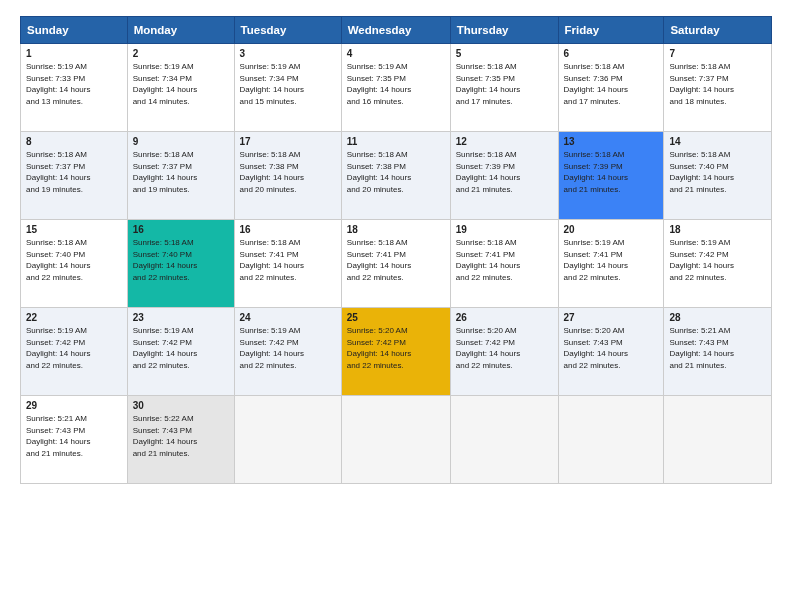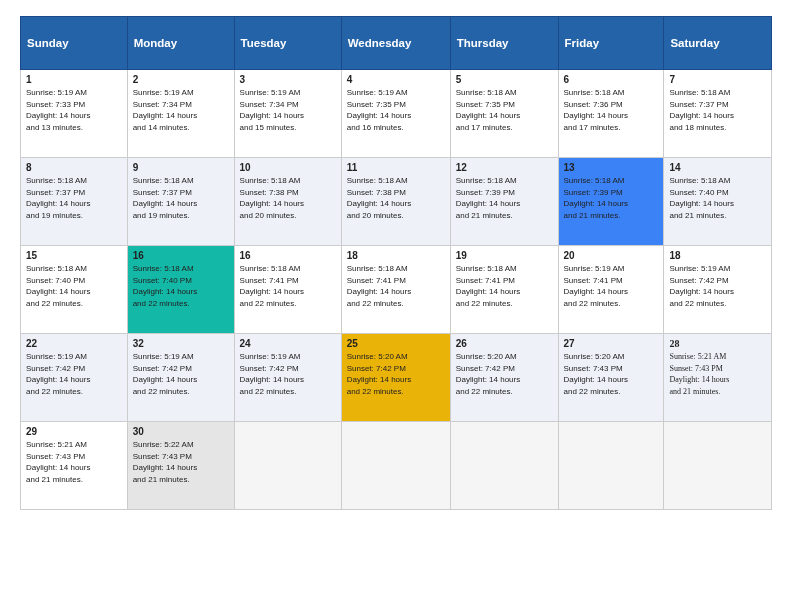--- a/index.html
+++ b/index.html
@@ -54,21 +54,21 @@
       width: 100%;
       border-collapse: collapse;
       border: 1px solid #ccc;
     }
     .calendar th {
       background: #2563a8;
       color: #fff;
       font-size: 11.5px;
       font-weight: bold;
       text-align: left;
-      padding: 20px 6px;
+      padding: 7px 6px;
       border: 1px solid #1a4a8a;
     }
     .calendar td {
       vertical-align: top;
       border: 1px solid #ccc;
       padding: 4px 5px;
       width: 113px;
       height: 88px;
       font-size: 8.5px;
       color: #222;
@@ -147,21 +147,21 @@
         <tr>
           <td style="background: rgb(238, 242, 248);">
         <span class="day-num">8</span>
         <span class="day-info">Sunrise: 5:18 AM<br>Sunset: 7:37 PM<br>Daylight: 14 hours<br>and 19 minutes.</span>
       </td>
           <td style="background: rgb(238, 242, 248);">
         <span class="day-num">9</span>
         <span class="day-info">Sunrise: 5:18 AM<br>Sunset: 7:37 PM<br>Daylight: 14 hours<br>and 19 minutes.</span>
       </td>
           <td style="background: rgb(238, 242, 248);">
-        <span class="day-num">10</span>
+        <span class="day-num">17</span>
         <span class="day-info">Sunrise: 5:18 AM<br>Sunset: 7:38 PM<br>Daylight: 14 hours<br>and 20 minutes.</span>
       </td>
           <td style="background: rgb(238, 242, 248);">
         <span class="day-num">11</span>
         <span class="day-info">Sunrise: 5:18 AM<br>Sunset: 7:38 PM<br>Daylight: 14 hours<br>and 20 minutes.</span>
       </td>
           <td style="background: rgb(238, 242, 248);">
         <span class="day-num">12</span>
         <span class="day-info">Sunrise: 5:18 AM<br>Sunset: 7:39 PM<br>Daylight: 14 hours<br>and 21 minutes.</span>
       </td>
@@ -203,40 +203,40 @@
         <span class="day-num">18</span>
         <span class="day-info">Sunrise: 5:19 AM<br>Sunset: 7:42 PM<br>Daylight: 14 hours<br>and 22 minutes.</span>
       </td>
         </tr>
         <tr>
           <td style="background: rgb(238, 242, 248);">
         <span class="day-num">22</span>
         <span class="day-info">Sunrise: 5:19 AM<br>Sunset: 7:42 PM<br>Daylight: 14 hours<br>and 22 minutes.</span>
       </td>
           <td style="background: rgb(238, 242, 248);">
-        <span class="day-num">32</span>
+        <span class="day-num">23</span>
         <span class="day-info">Sunrise: 5:19 AM<br>Sunset: 7:42 PM<br>Daylight: 14 hours<br>and 22 minutes.</span>
       </td>
           <td style="background: rgb(238, 242, 248);">
         <span class="day-num">24</span>
         <span class="day-info">Sunrise: 5:19 AM<br>Sunset: 7:42 PM<br>Daylight: 14 hours<br>and 22 minutes.</span>
       </td>
           <td style="background: #eab308;">
         <span class="day-num">25</span>
         <span class="day-info">Sunrise: 5:20 AM<br>Sunset: 7:42 PM<br>Daylight: 14 hours<br>and 22 minutes.</span>
       </td>
           <td style="background: rgb(238, 242, 248);">
         <span class="day-num">26</span>
         <span class="day-info">Sunrise: 5:20 AM<br>Sunset: 7:42 PM<br>Daylight: 14 hours<br>and 22 minutes.</span>
       </td>
           <td style="background: rgb(238, 242, 248);">
         <span class="day-num">27</span>
         <span class="day-info">Sunrise: 5:20 AM<br>Sunset: 7:43 PM<br>Daylight: 14 hours<br>and 22 minutes.</span>
       </td>
-          <td style="background: rgb(238, 242, 248); font-family: Liberation Serif, serif;">
+          <td style="background: rgb(238, 242, 248);">
         <span class="day-num">28</span>
         <span class="day-info">Sunrise: 5:21 AM<br>Sunset: 7:43 PM<br>Daylight: 14 hours<br>and 21 minutes.</span>
       </td>
         </tr>
         <tr>
           <td style="background: rgb(255, 255, 255);">
         <span class="day-num">29</span>
         <span class="day-info">Sunrise: 5:21 AM<br>Sunset: 7:43 PM<br>Daylight: 14 hours<br>and 21 minutes.</span>
       </td>
           <td style="background: #e5e5e5;">

